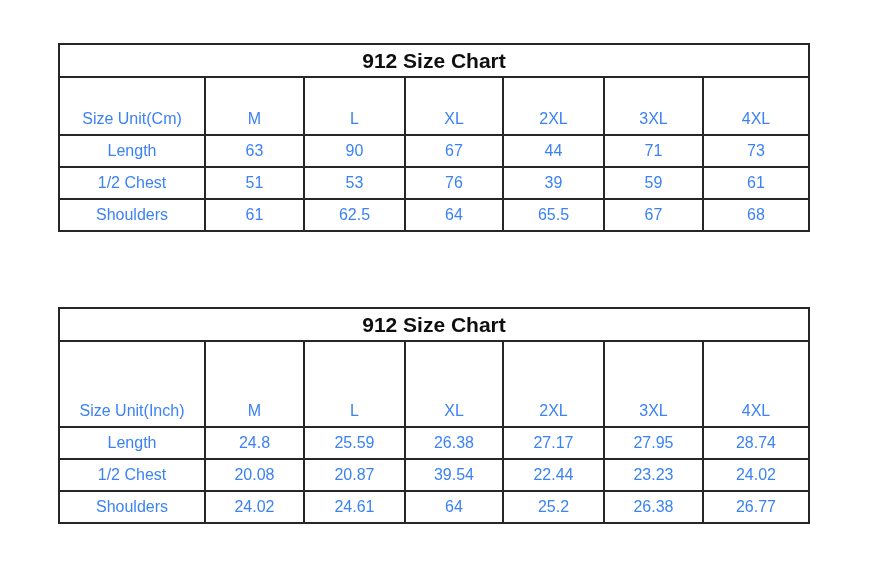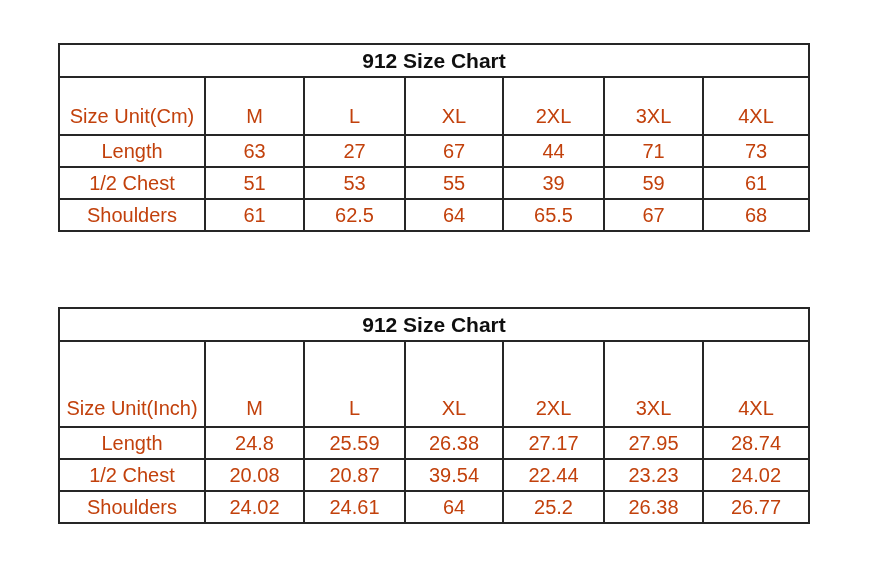--- a/index.html
+++ b/index.html
@@ -20,22 +20,22 @@
     left: 58px;
     border-collapse: collapse;
     table-layout: fixed;
   }
   #table-cm   { top: 43px; }
   #table-inch { top: 307px; }
 
   table.size-table td {
     border: 2px solid #262626;
     text-align: center;
-    color: #c2410c;
-    font-size: 20px;
+    color: #3b82f6;
+    font-size: 16px;
     padding: 0;
     background: #ffffff;
     overflow: hidden;
     white-space: nowrap;
   }
   tr.title-row td {
     height: 31px;
     font-weight: bold;
     font-size: 21px;
     color: #0f0f0f;
@@ -78,31 +78,31 @@
         <td>M</td>
         <td>L</td>
         <td>XL</td>
         <td>2XL</td>
         <td>3XL</td>
         <td>4XL</td>
       </tr>
       <tr class="data-row">
         <td>Length</td>
         <td>63</td>
-        <td>27</td>
+        <td>90</td>
         <td>67</td>
         <td>44</td>
         <td>71</td>
         <td>73</td>
       </tr>
       <tr class="data-row">
         <td>1/2 Chest</td>
         <td>51</td>
         <td>53</td>
-        <td>55</td>
+        <td>76</td>
         <td>39</td>
         <td>59</td>
         <td>61</td>
       </tr>
       <tr class="data-row">
         <td>Shoulders</td>
         <td>61</td>
         <td>62.5</td>
         <td>64</td>
         <td>65.5</td>

